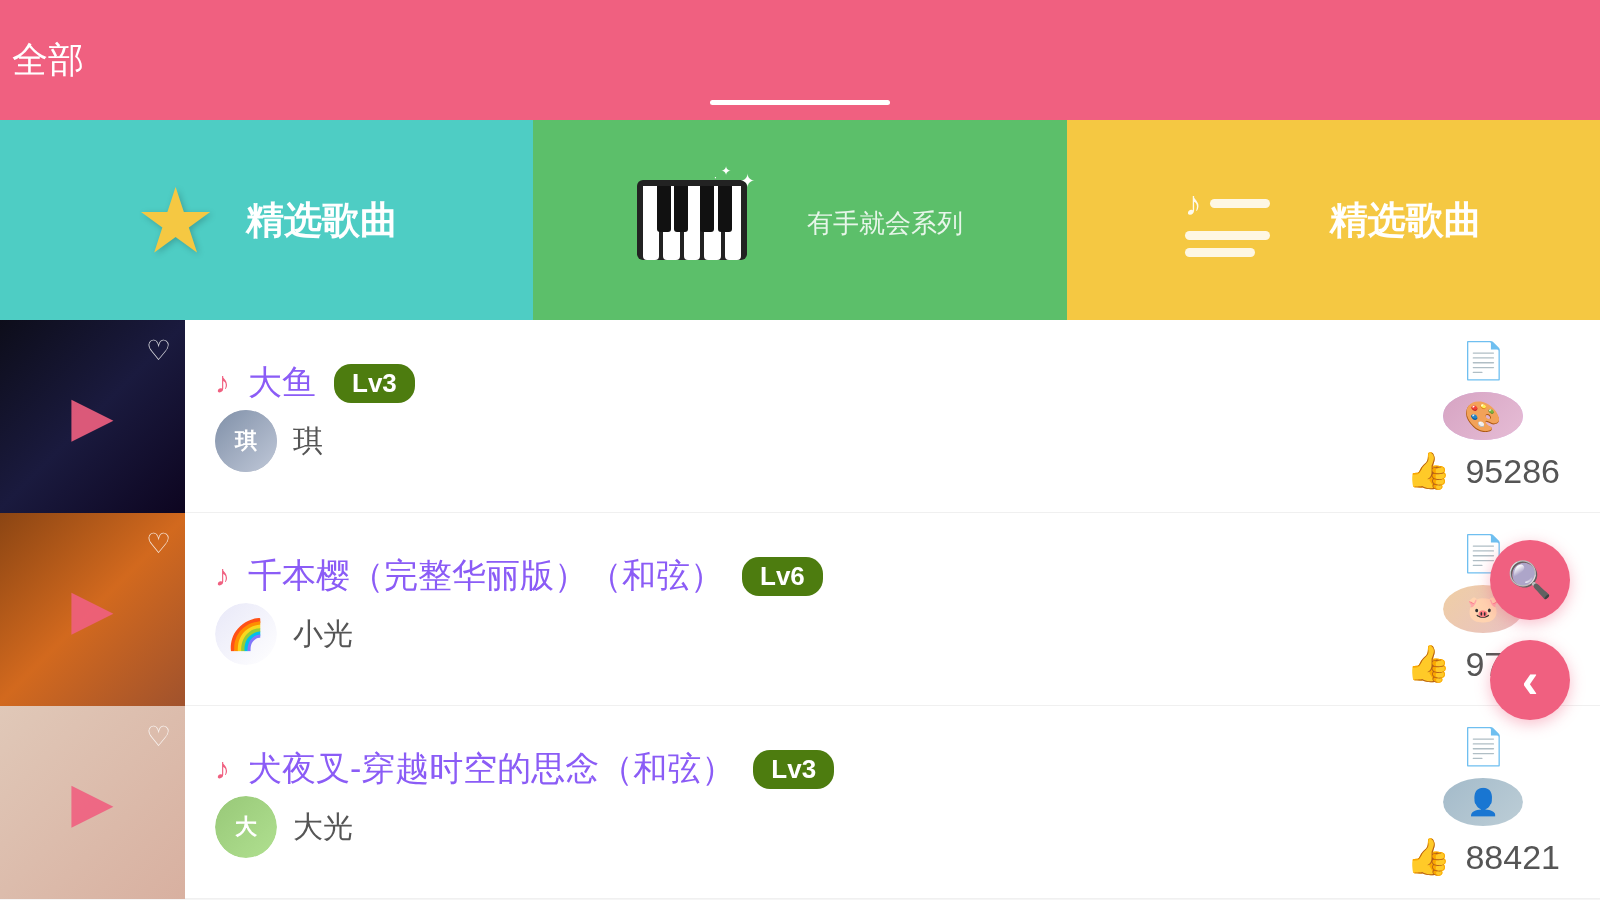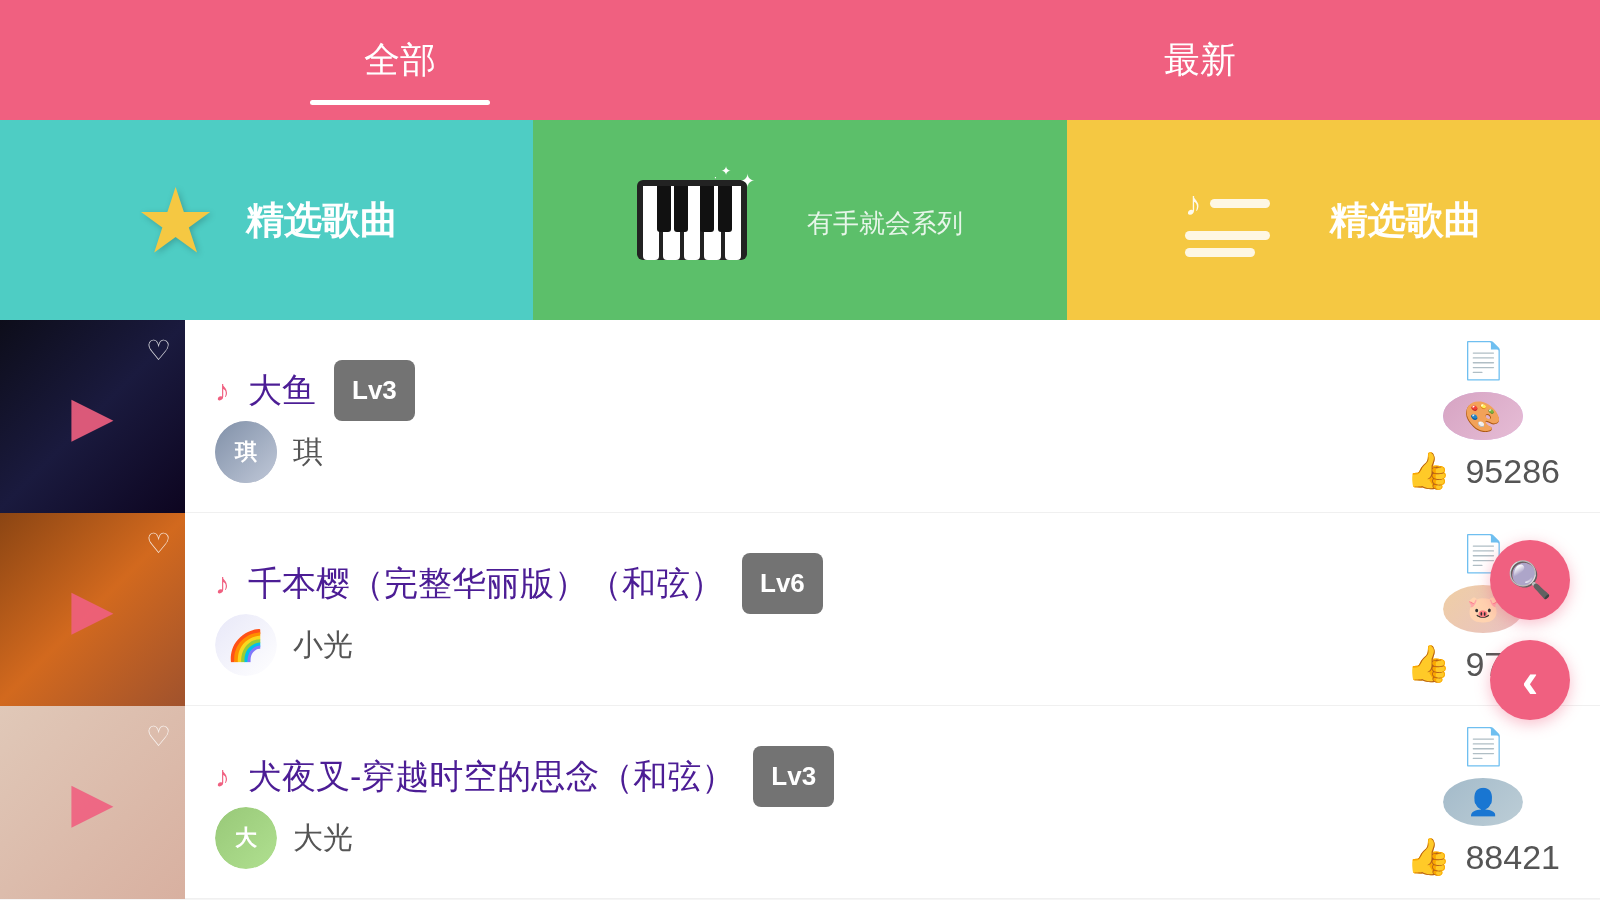--- a/index.html
+++ b/index.html
@@ -14,26 +14,26 @@
 
     
     .top-nav {
       background: #F06080;
       display: flex;
       align-items: center;
       height: 120px;
     }
     .nav-item {
       flex: 1;
-      text-align: center;
+      text-align: left;
       color: white;
       font-size: 36px;
       font-weight: 500;
       cursor: pointer;
-      padding: 20px 0;
+      padding: 20px 12px;
       position: relative;
     }
     .nav-item.active::after {
       content: '';
       position: absolute;
       bottom: 0;
       left: 50%;
       transform: translateX(-50%);
       width: 180px;
       height: 5px;
@@ -125,28 +125,28 @@
       align-items: center;
       gap: 18px;
       margin-top: 20px;
     }
     .song-note-icon {
       color: #F06080;
       font-size: 30px;
     }
     .song-title {
       font-size: 34px;
-      color: #4c1d95;
+      color: #8b5cf6;
       font-weight: 500;
     }
     .lv-badge {
-      background: #737373;
-      color: white;
-      border-radius: 8px;
-      padding: 15px 18px;
+      background: #4d7c0f;
+      color: white;
+      border-radius: 17px;
+      padding: 4px 18px;
       font-size: 26px;
       font-weight: 600;
     }
 
     .song-author-row {
       display: flex;
       align-items: center;
       gap: 16px;
       margin-bottom: 20px;
     }
@@ -263,21 +263,20 @@
       align-items: center;
       justify-content: center;
       margin-right: 30px;
     }
   </style>
 </head>
 <body>
 
 <nav class="top-nav">
   <div class="nav-item active">全部</div>
-  <div class="nav-item">最新</div>
 </nav>
 
 <div class="banner-row">
 
   <div class="banner-card teal">
     <div class="banner-icon-wrap">
       <span style="font-size:90px; color:#F5C842; filter: drop-shadow(2px 2px 3px rgba(0,0,0,0.2));">★</span>
     </div>
     <div class="banner-text-wrap">
       <span class="banner-title">精选歌曲</span>

